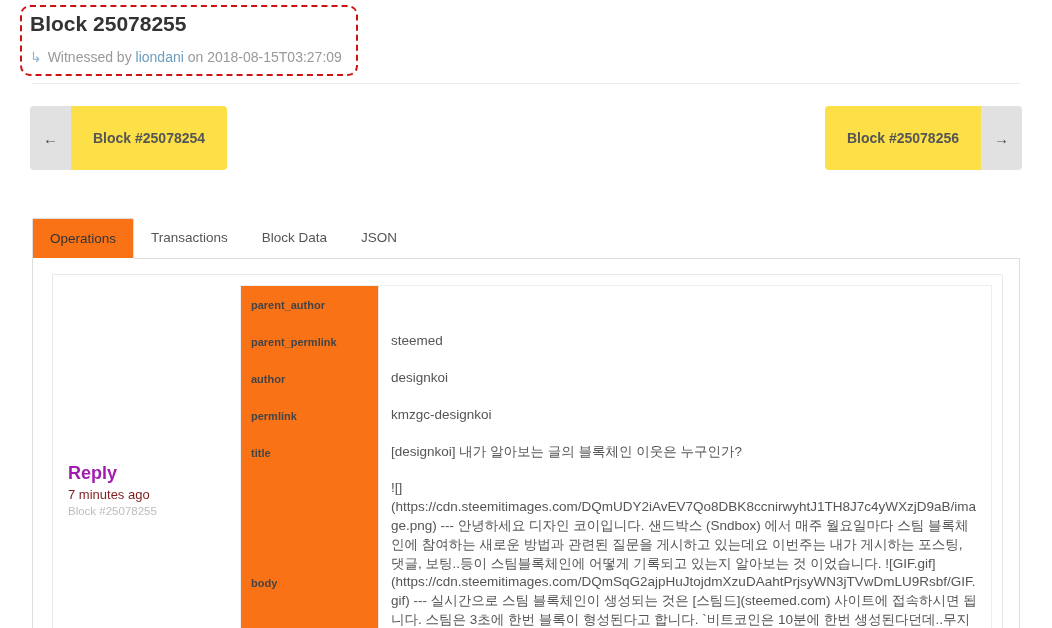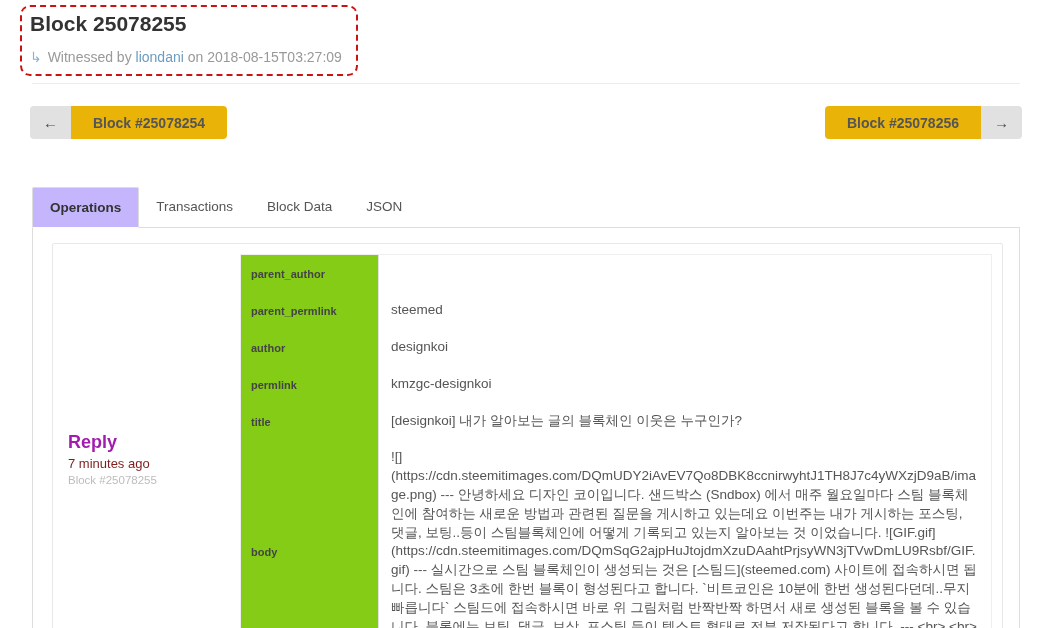--- a/index.html
+++ b/index.html
@@ -22,32 +22,32 @@
   .divider { border: none; border-top: 1px solid #ececec; margin: 7px 32px 0 32px; }
 
   
   .nav-row { display: flex; justify-content: space-between; margin: 22px 30px 0 30px; }
   .btn-group {
     display: inline-flex; align-items: stretch;
     border-radius: 4px; overflow: hidden;
     font-size: 14px; font-weight: 600; color: #555;
     cursor: pointer; user-select: none;
   }
-  .btn-seg { background: #eab308; padding: 8px 22px; display: flex; align-items: center; }
+  .btn-seg { background: #fde047; padding: 24px 22px; display: flex; align-items: center; }
   .btn-seg.arrow { background: #e1e1e1; padding: 8px 13px; font-size: 15px; color: #4a4a4a; }
 
   
   .tabs-section { margin: 48px 32px 0 32px; }
   .tab-row { display: flex; border-bottom: 1px solid #ddd; }
   .tab {
     font-size: 13.5px; color: #555; padding: 12px 17px;
     cursor: pointer; position: relative;
   }
   .tab.active {
-    font-weight: 700; color: #333; background: #c4b5fd;
+    font-weight: 400; color: #333; background: #f97316;
     border: 1px solid #ddd; border-bottom: 1px solid #fff;
     border-radius: 2px 2px 0 0; margin-bottom: -1px;
   }
 
   
   .tab-panel {
     border-left: 1px solid #ddd; border-right: 1px solid #ddd;
     height: 420px; overflow: hidden; background: #fff;
   }
   .op-card {
@@ -59,21 +59,21 @@
     width: 177px; display: flex; flex-direction: column;
     justify-content: center; padding-left: 5px; flex-shrink: 0;
   }
   .op-type { font-size: 18px; font-weight: 700; color: #a21caf; }
   .op-age { font-size: 13px; color: #7f1d1d; margin-top: 3px; }
   .op-block-ref { font-size: 11.5px; color: #bcbcbc; margin-top: 3px; cursor: pointer; }
 
   .kv-table { flex: 1; border: 1px solid #efefef; }
   .kv-row { display: flex; }
   .kv-key {
-    width: 138px; flex-shrink: 0; background: #84cc16;
+    width: 138px; flex-shrink: 0; background: #f97316;
     border-right: 1px solid #e3e3e3;
     font-size: 11px; font-weight: 700; color: #444;
     display: flex; align-items: center; padding: 0 10px;
     min-height: 37px;
   }
   .kv-value {
     flex: 1; font-size: 13.5px; color: #555; line-height: 1.4;
     display: flex; align-items: center; padding: 8px 12px;
     overflow-wrap: anywhere; word-break: break-word;
   }

